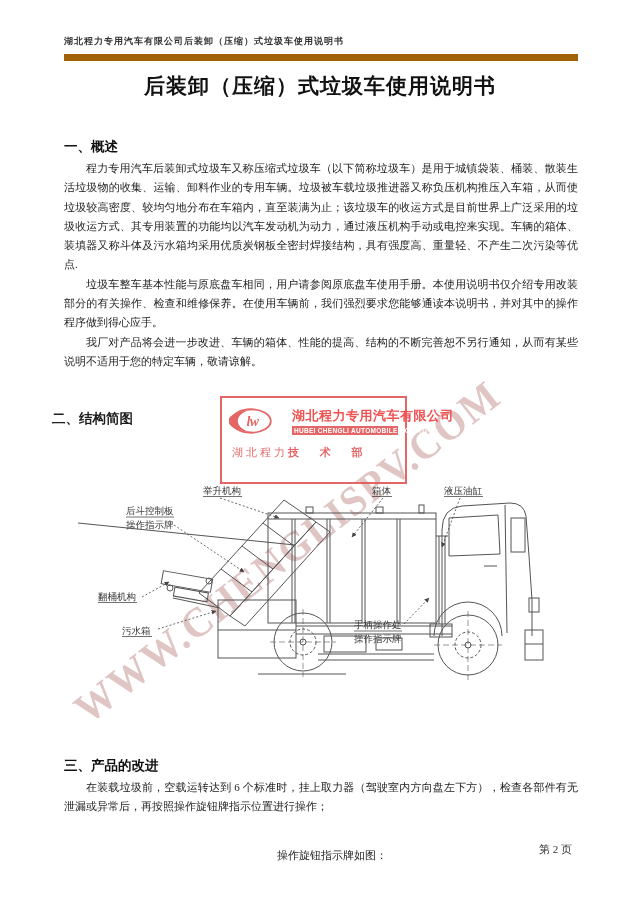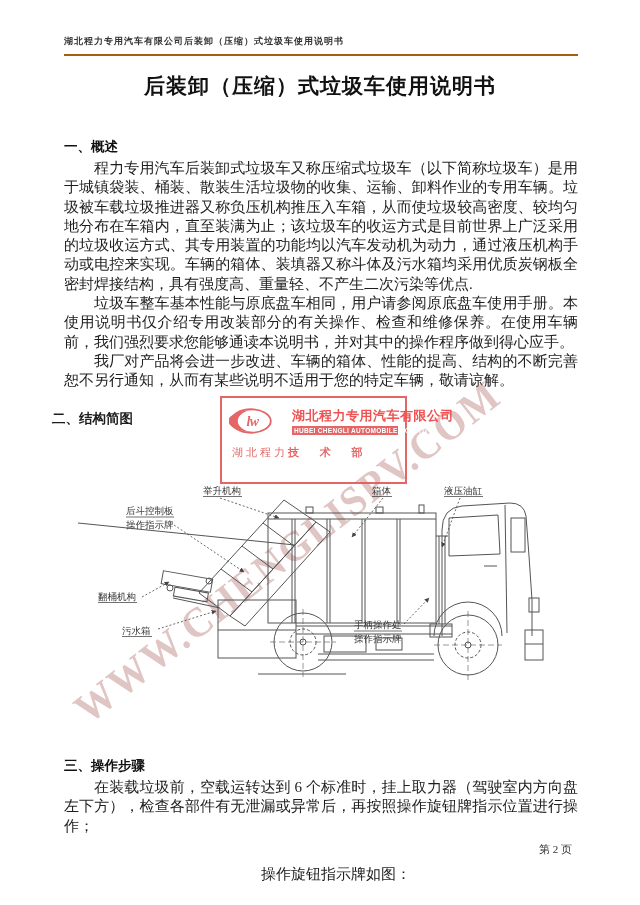--- a/index.html
+++ b/index.html
@@ -1,28 +1,28 @@
 <!DOCTYPE html>
 <html><head>
 <meta charset="utf-8">
 <style>
   html,body{margin:0;padding:0;background:#ffffff;}
   .page{position:relative;width:640px;height:905px;background:#ffffff;overflow:hidden;
         font-family:"Liberation Serif","DejaVu Serif",serif;color:#1d1d1d;}
 
   .doc-header{position:absolute;left:64px;top:35px;width:514px;
         font-size:9px;font-weight:bold;letter-spacing:1px;color:#333;
-        padding-bottom:6px;border-bottom:2px solid #a16207;white-space:nowrap;}
+        padding-bottom:6px;border-bottom:7px solid #a16207;white-space:nowrap;}
 
   .doc-title{position:absolute;left:0;top:72px;width:640px;margin:0;text-align:center;
         font-size:21px;font-weight:bold;letter-spacing:1px;color:#111;}
 
   .sec{position:absolute;left:64px;width:514px;}
   .sec-heading{font-size:13.5px;font-weight:bold;color:#111;margin:12px 0 3px 0;}
-  .sec p{font-size:15px;line-height:19.3px;text-indent:2em;text-align:justify;margin:0;}
+  .sec p{font-size:11px;line-height:19.3px;text-indent:2em;text-align:justify;margin:0;}
   .sec p.no-justify{text-align:center;}
   .s1{top:126px;}
   .s2-heading{position:absolute;left:52px;top:410px;font-size:13.5px;font-weight:bold;}
   .s3{top:745px;}
   .s3 .note{margin-top:29px;}
 
   .page-number{position:absolute;top:842px;right:68px;font-size:11px;color:#333;}
 
   
   .watermark{position:absolute;left:80px;top:690px;width:620px;z-index:1;
@@ -191,20 +191,20 @@
       <text x="44" y="156">污水箱</text>
       <line x1="44" y1="158.5" x2="74" y2="158.5" stroke="#333" stroke-width="0.7"></line>
 
       <text x="276" y="150">手柄操作处</text>
       <line x1="276" y1="153" x2="324" y2="153" stroke="#333" stroke-width="0.7"></line>
       <text x="276" y="164">操作指示牌</text>
     </g>
   </svg>
 
   <div class="sec s3">
-    <div class="sec-heading">三、操作步骤</div>
+    <div class="sec-heading">三、产品的改进</div>
     <p>在装载垃圾前，空载运转达到 6 个标准时，挂上取力器（驾驶室内方向盘左下方），检查各部件有无泄漏或异常后，再按照操作旋钮牌指示位置进行操作；</p>
     <p class="note no-justify">操作旋钮指示牌如图：</p>
   </div>
 
   <div class="page-number">第 2 页</div>
 
 </div>
 
 </body></html>

